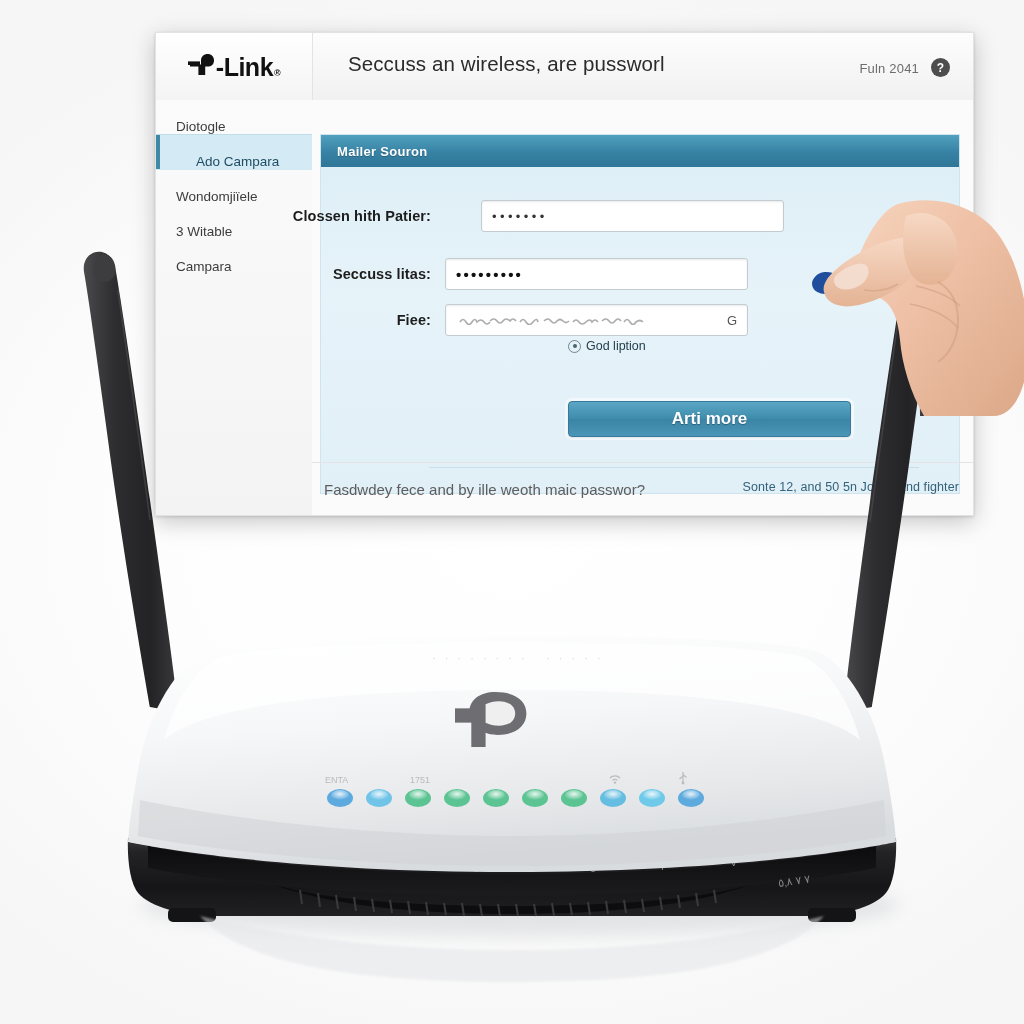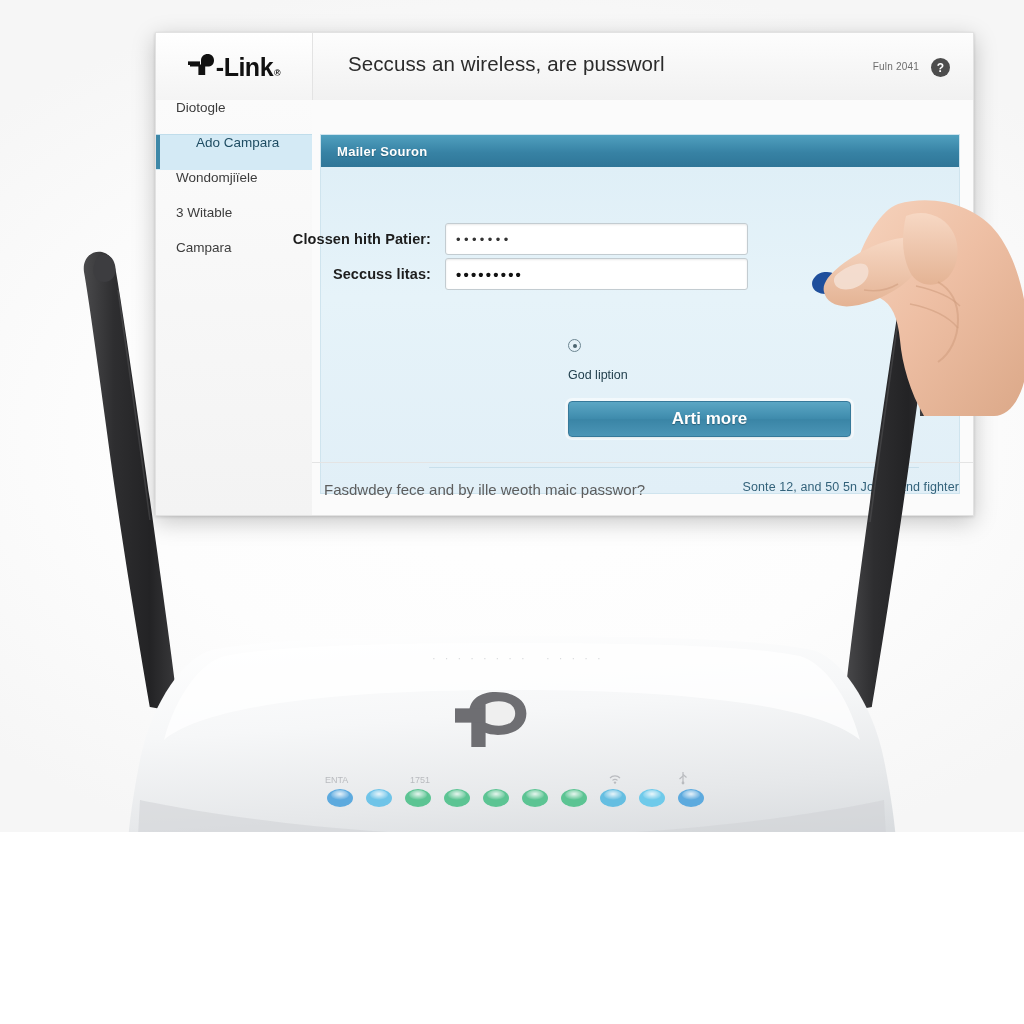--- a/index.html
+++ b/index.html
@@ -2,21 +2,21 @@
 <html><head>
 <meta charset="utf-8">
 <style>
   html,body{margin:0;padding:0;}
   body{
     width:1024px;height:1024px;overflow:hidden;
     background:#ffffff;
     font-family:"Liberation Sans", sans-serif;
     position:relative;
   }
-  #stage{position:absolute;inset:0;width:1024px;height:832px;overflow:hidden;background:#fef9c3;}
+  #stage{position:absolute;inset:0;width:1024px;height:1024px;overflow:hidden;background:#fef9c3;}
 
   
   .page-bg{position:absolute;inset:0;
     background:radial-gradient(ellipse 70% 55% at 50% 52%,#ffffff 0%,#fdfdfd 55%,#f6f6f6 100%);}
 
   
   .admin-window{
     position:absolute;left:155px;top:32px;width:817px;height:482px;
     background:#fafafa;
     box-shadow:0 6px 22px rgba(0,0,0,.22), 0 1px 3px rgba(0,0,0,.14);
@@ -31,30 +31,30 @@
     background:linear-gradient(#ffffff,#f4f4f4);
     border-right:1px solid #e3e3e3;
     display:flex;align-items:center;justify-content:center;}
   .tplink-logo{display:flex;align-items:baseline;font-weight:bold;font-size:25px;color:#111;letter-spacing:-.5px;}
   .tp-mark{position:relative;width:27px;height:25px;margin-right:1px;}
   .tp-mark svg{position:absolute;left:0;top:2px;}
   .tp-reg{font-size:9px;vertical-align:super;margin-left:1px;color:#111;}
 
   .aw-title{position:absolute;left:192px;top:19px;font-size:20.5px;color:#2b2b2b;
     letter-spacing:.1px;white-space:nowrap;}
-  .aw-version{position:absolute;right:54px;top:28px;font-size:10px;color:#6d6d6d;letter-spacing:.2px;}
+  .aw-version{position:absolute;right:54px;top:28px;font-size:13px;color:#6d6d6d;letter-spacing:.2px;}
   .aw-help{position:absolute;right:23px;top:25px;width:19px;height:19px;border-radius:50%;
     background:#4d4d4d;color:#fff;font-size:12px;font-weight:bold;
     display:flex;align-items:center;justify-content:center;line-height:1;}
 
   
   .aw-sidebar{position:absolute;left:0;top:67px;width:156px;bottom:0;
     background:linear-gradient(180deg,#fbfbfb,#f3f3f3);
     border-right:1px solid #e3e3e3;}
-  .side-item{height:34px;display:flex;align-items:flex-start;padding-left:20px;
+  .side-item{height:34px;display:flex;align-items:flex-end;padding-left:20px;
     font-size:13.5px;color:#3c3c3c;position:relative;border-bottom:1px solid transparent;}
   .side-item.sel{background:#d4eaf5;color:#1f4d63;padding-left:40px;}
   .side-item.sel:before{content:"";position:absolute;left:0;top:0;bottom:0;width:4px;background:#3e88a8;}
   .side-item.sel:after{content:"";position:absolute;left:0;right:0;top:-1px;height:1px;background:#c0ddeb;}
 
   
   .aw-content{position:absolute;left:156px;top:67px;right:0;bottom:0;background:#fbfbfb;text-decoration:underline;}
 
   
   .panel{position:absolute;left:8px;top:34px;right:13px;height:358px;
@@ -72,21 +72,21 @@
   .f-input{height:30px;background:#ffffff;border:1px solid #c3ccd1;border-radius:3px;
     box-shadow:inset 0 1px 2px rgba(0,0,0,.09);display:flex;align-items:center;padding:0 10px;}
   .dots-sm{font-size:13px;letter-spacing:3.4px;color:#333;line-height:1;}
   .dots-lg{font-size:15px;letter-spacing:2.2px;color:#111;font-weight:bold;line-height:1;}
 
   
   .squiggle{flex:1;height:9px;position:relative;overflow:hidden;opacity:.55;}
   .squiggle svg{position:absolute;left:0;top:0;}
   .g-char{font-size:13px;color:#555;margin-left:8px;}
 
-  .hint-row{position:absolute;display:flex;align-items:flex-start;gap:16px;flex-direction:column;}
+  .hint-row{position:absolute;display:flex;align-items:center;gap:5px;}
   .hint-circ{width:11px;height:11px;border-radius:50%;border:1px solid #6d8692;
     display:flex;align-items:center;justify-content:center;}
   .hint-circ i{display:block;width:4px;height:4px;border-radius:50%;background:#4b6570;}
   .hint-text{font-size:12.5px;color:#23404e;}
 
   .submit-btn{position:absolute;left:247px;top:234px;width:281px;height:34px;border-radius:4px;
     background:linear-gradient(180deg,#5ba6c4 0%,#3f8cad 48%,#3a85a6 52%,#4b95b6 100%);
     border:1px solid #36799a;box-shadow:0 0 0 3px rgba(255,255,255,.55), 0 1px 2px rgba(0,0,0,.18);
     display:flex;align-items:center;justify-content:center;}
   .submit-btn span{color:#fff;font-size:17px;font-weight:bold;text-shadow:0 1px 1px rgba(0,0,0,.3);}
@@ -147,34 +147,45 @@
       </div>
     </div>
 
     <div class="aw-content">
       <div class="panel">
         <div class="panel-head">
           <span class="panel-head-text">Mailer Souron</span>
         </div>
         <div class="panel-body">
 
-          <div class="form-row" style="left:-90px;top:56px;">
+          <div class="form-row" style="left:-90px;top:33px;gap:36px;">
             <div class="f-label">Clossen hith Patier:</div>
             <div class="f-input" style="width:281px;">
               <span class="dots-sm">•••••••</span>
             </div>
           </div>
 
           <div class="form-row" style="left:-90px;top:91px;">
             <div class="f-label">Seccuss litas:</div>
             <div class="f-input" style="width:281px;">
               <span class="dots-lg">•••••••••</span>
             </div>
           </div>
 
+          <div class="form-row" style="left:-90px;top:137px;">
+            <div class="f-label">Fiee:</div>
+            <div class="f-input" style="width:281px;">
+              <span class="squiggle">
+                <svg width="230" height="9" viewBox="0 0 230 9">
+                  <path d="M4 6 q3-5 6 0 t6 0 t5 0 q4-4 7 0 t6 0 M34 5 q4-4 7 0 t6 0 t7 0 q3-4 6 0 M64 6 q3-5 6 0 t7 0 t5 0 M88 5 q4-4 7 0 t6 0 q3-3 6 0 t6 0 M117 6 q3-4 6 0 t7 0 t6 0 q3-4 6 0 M146 5 q4-4 7 0 t6 0 t6 0 M168 6 q3-5 6 0 t6 0 q4-3 7 0" fill="none" stroke="#6b6b6b" stroke-width="1.7"></path>
+                </svg>
+              </span>
+              <span class="g-char">G</span>
+            </div>
+          </div>
 
           <div class="hint-row" style="left:247px;top:172px;">
             <span class="hint-circ">
                 <i></i>
               </span>
             <span class="hint-text">God liption</span>
           </div>
 
           <div class="submit-btn">
             <span>Arti more</span>

